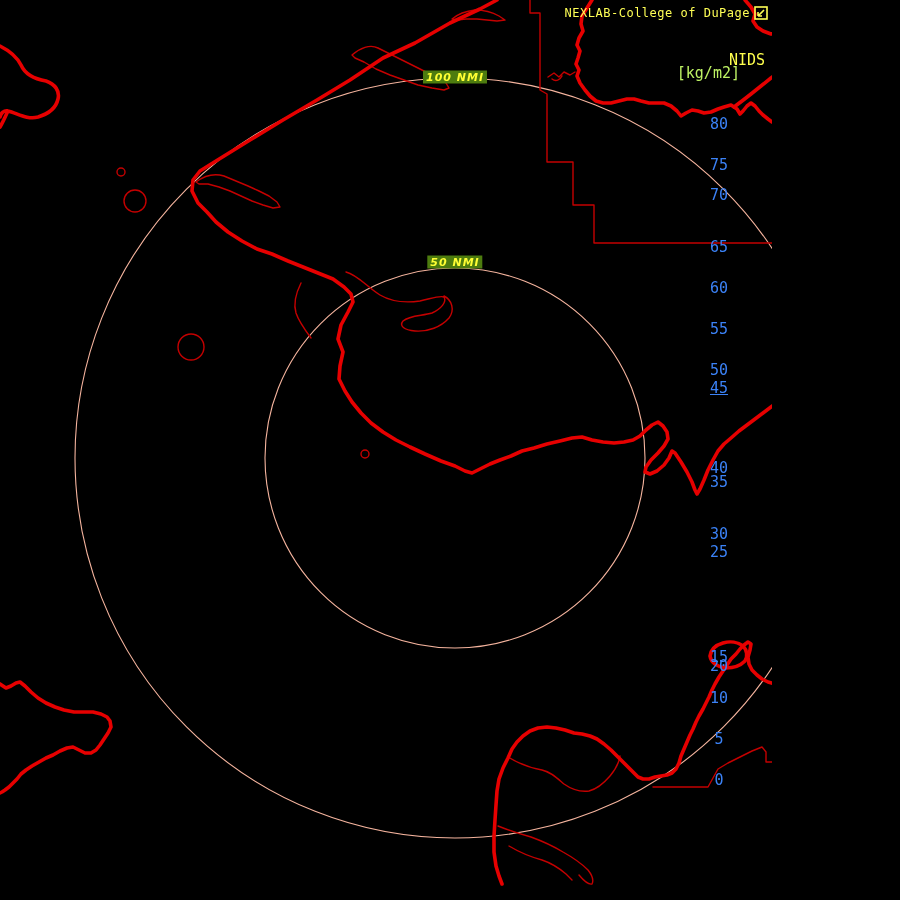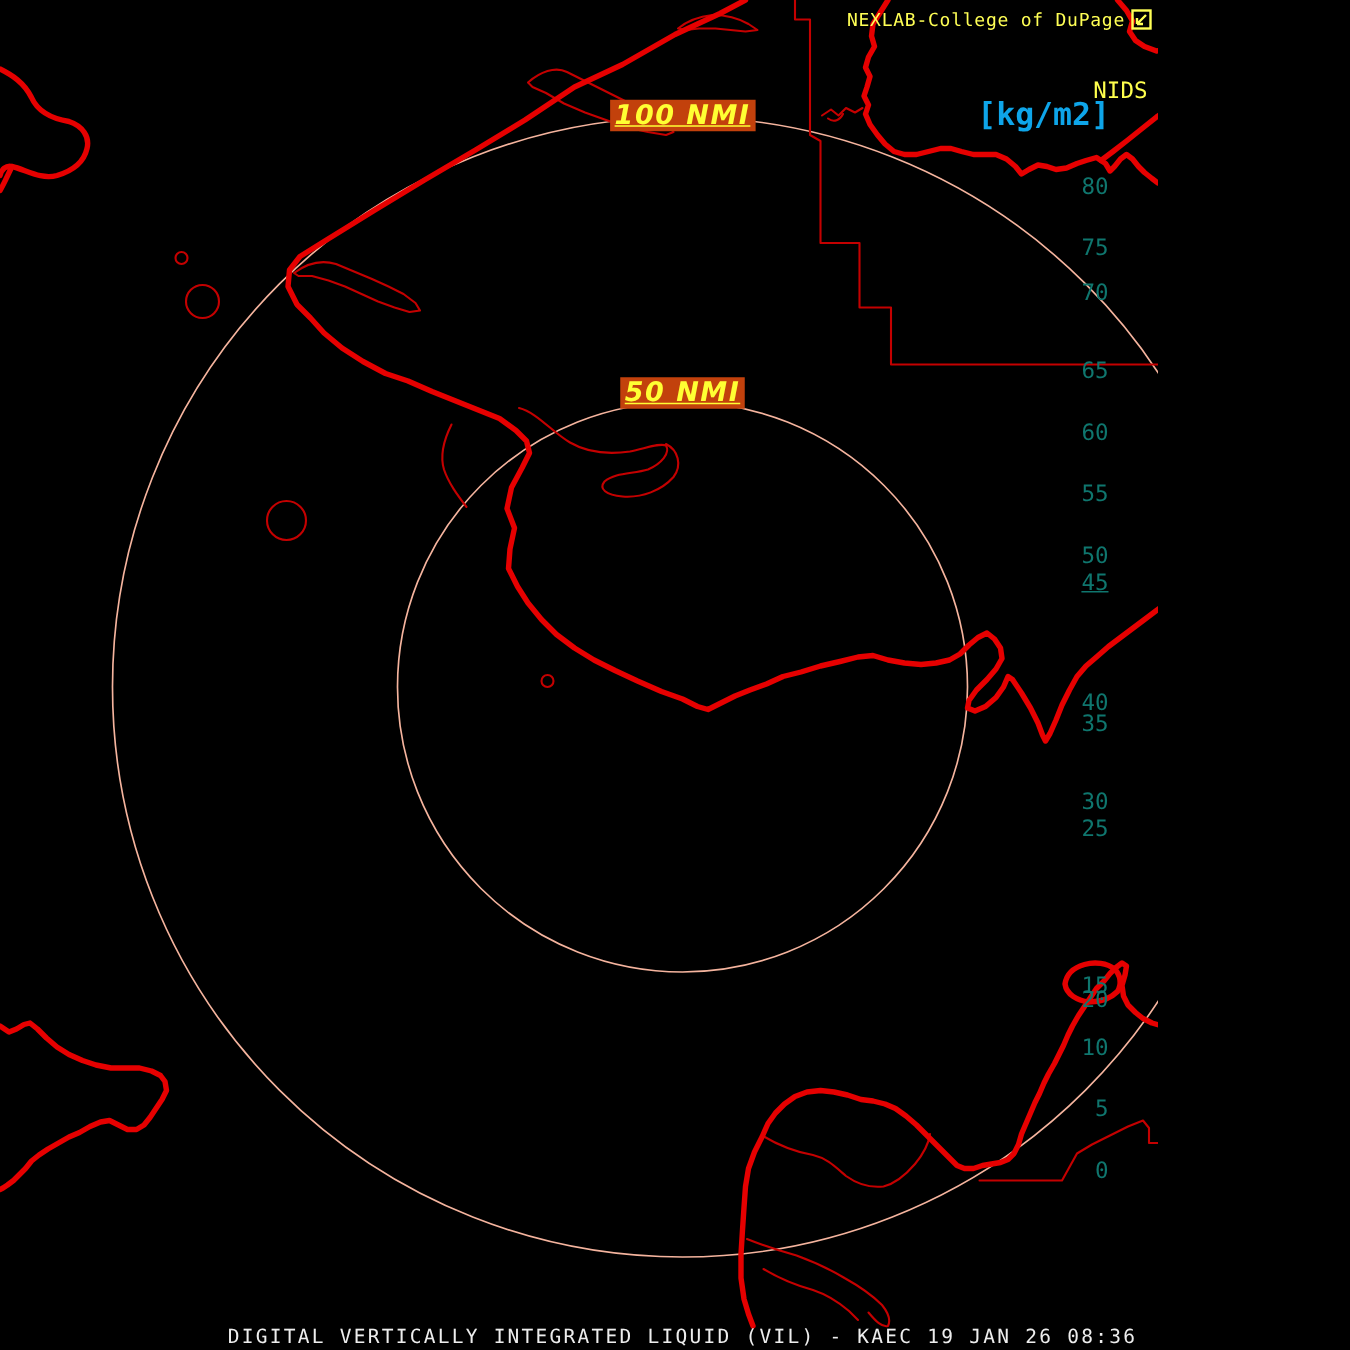--- a/index.html
+++ b/index.html
@@ -3,30 +3,30 @@
 <meta charset="utf-8">
 <style>
   html,body{margin:0;padding:0;background:#000;}
   #screen{position:relative;width:772px;height:900px;background:#000;overflow:hidden;
           font-family:"DejaVu Sans Mono",monospace;}
   #mapsvg{position:absolute;left:0;top:0;}
   .txt{position:absolute;white-space:nowrap;}
   #brand{top:6px;right:22px;color:#ffff55;font-size:12px;letter-spacing:.5px;}
   #logo{position:absolute;top:6px;right:4px;width:14px;height:14px;}
   #nids{top:51px;right:7px;color:#ffff4d;font-size:15px;}
-  #units{top:64px;right:32px;color:#0ea5e9;font-size:21px;font-weight:bold;}
+  #units{top:64px;right:32px;color:#bef264;font-size:15px;}
   #footer{top:884px;left:455px;transform:translateX(-50%);color:#ededed;
           font-size:13px;letter-spacing:1.5px;}
-  .ringlabel{color:#ffff33;font-size:18px;font-weight:bold;font-style:italic;
-             font-family:"DejaVu Sans",sans-serif;background:#c2410c;padding:0 3px;
-             transform:translate(-50%,-50%);letter-spacing:1px;text-decoration:underline;}
+  .ringlabel{color:#ffff33;font-size:11px;font-weight:bold;font-style:italic;
+             font-family:"DejaVu Sans",sans-serif;background:#4d7c0f;padding:0 3px;
+             transform:translate(-50%,-50%);letter-spacing:1px;}
   #cbar{position:absolute;left:873px;top:86px;width:22px;height:714px;
         border:2px solid #bdbdbd;background:#000;}
   .cseg{width:100%;}
-  .ctick{position:absolute;width:40px;right:33px;text-align:right;color:#0f766e;
+  .ctick{position:absolute;width:40px;right:33px;text-align:center;color:#3b82f6;
          font-size:15px;line-height:17px;}
 </style>
 </head>
 <body>
 
 <div id="screen">
 
   <svg id="mapsvg" width="900" height="900" viewBox="0 0 900 900">
 
     <g stroke="#f5b49e" stroke-width="1.1" fill="none">
@@ -107,14 +107,13 @@
       <div class="ctick" style="top: 628px; margin-top: 30px;">20</div>
       <div class="ctick" style="top: 649px;">15</div>
       <div class="ctick" style="top: 690px;">10</div>
       <div class="ctick" style="top: 731px;">5</div>
       <div class="ctick" style="top: 772px;">0</div>
     </div>
 
   <div class="txt ringlabel" style="left:455px;top:77px;">100 NMI</div>
   <div class="txt ringlabel" style="left:455px;top:262px;">50 NMI</div>
 
-  <div id="footer" class="txt">DIGITAL VERTICALLY INTEGRATED LIQUID (VIL) - KAEC 19 JAN 26 08:36</div>
 </div>
 
 </body></html>

